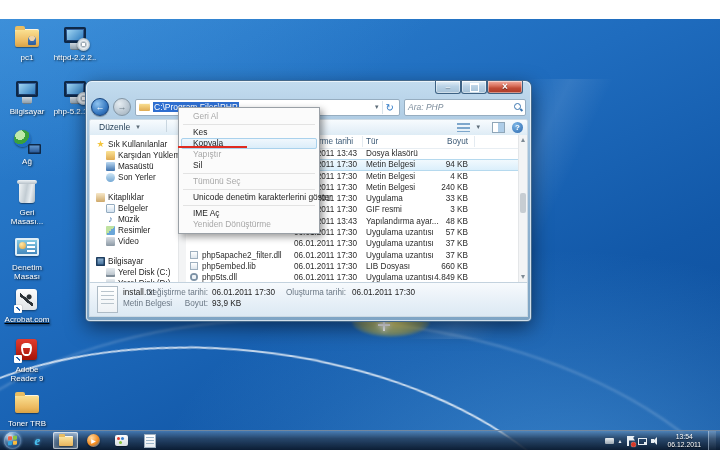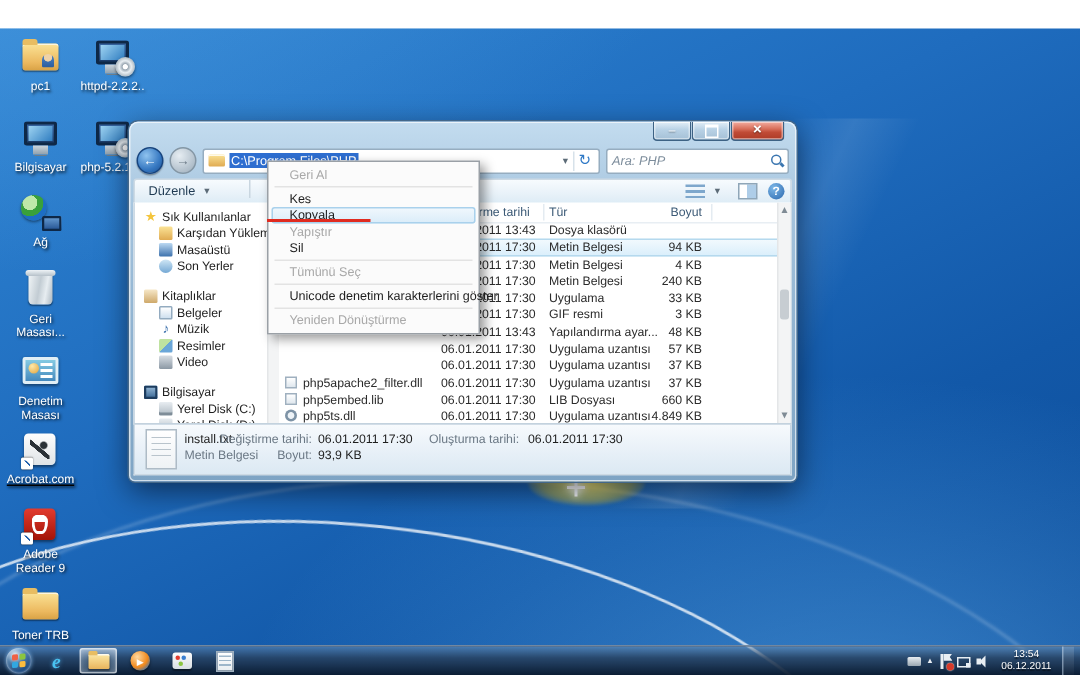--- a/index.html
+++ b/index.html
@@ -489,20 +489,21 @@
       <div class="menu-sep"></div>
       <div class="menu-item">Kes</div>
       <div class="menu-item hover">Kopyala</div>
       <div class="menu-item disabled">Yapıştır</div>
       <div class="menu-item">Sil</div>
       <div class="menu-sep"></div>
       <div class="menu-item disabled">Tümünü Seç</div>
       <div class="menu-sep"></div>
       <div class="menu-item">Unicode denetim karakterlerini göster</div>
       <div class="menu-sep"></div>
+      <div class="menu-item">IME Aç</div>
       <div class="menu-item disabled">Yeniden Dönüştürme</div>
     </div>
   <div class="annot" id="annot" style="background: rgb(224, 43, 32);"></div>
 
   <div class="taskbar">
     <div class="start">
       <span class="flag">
           <b></b>
           <b></b>
           <b></b>

